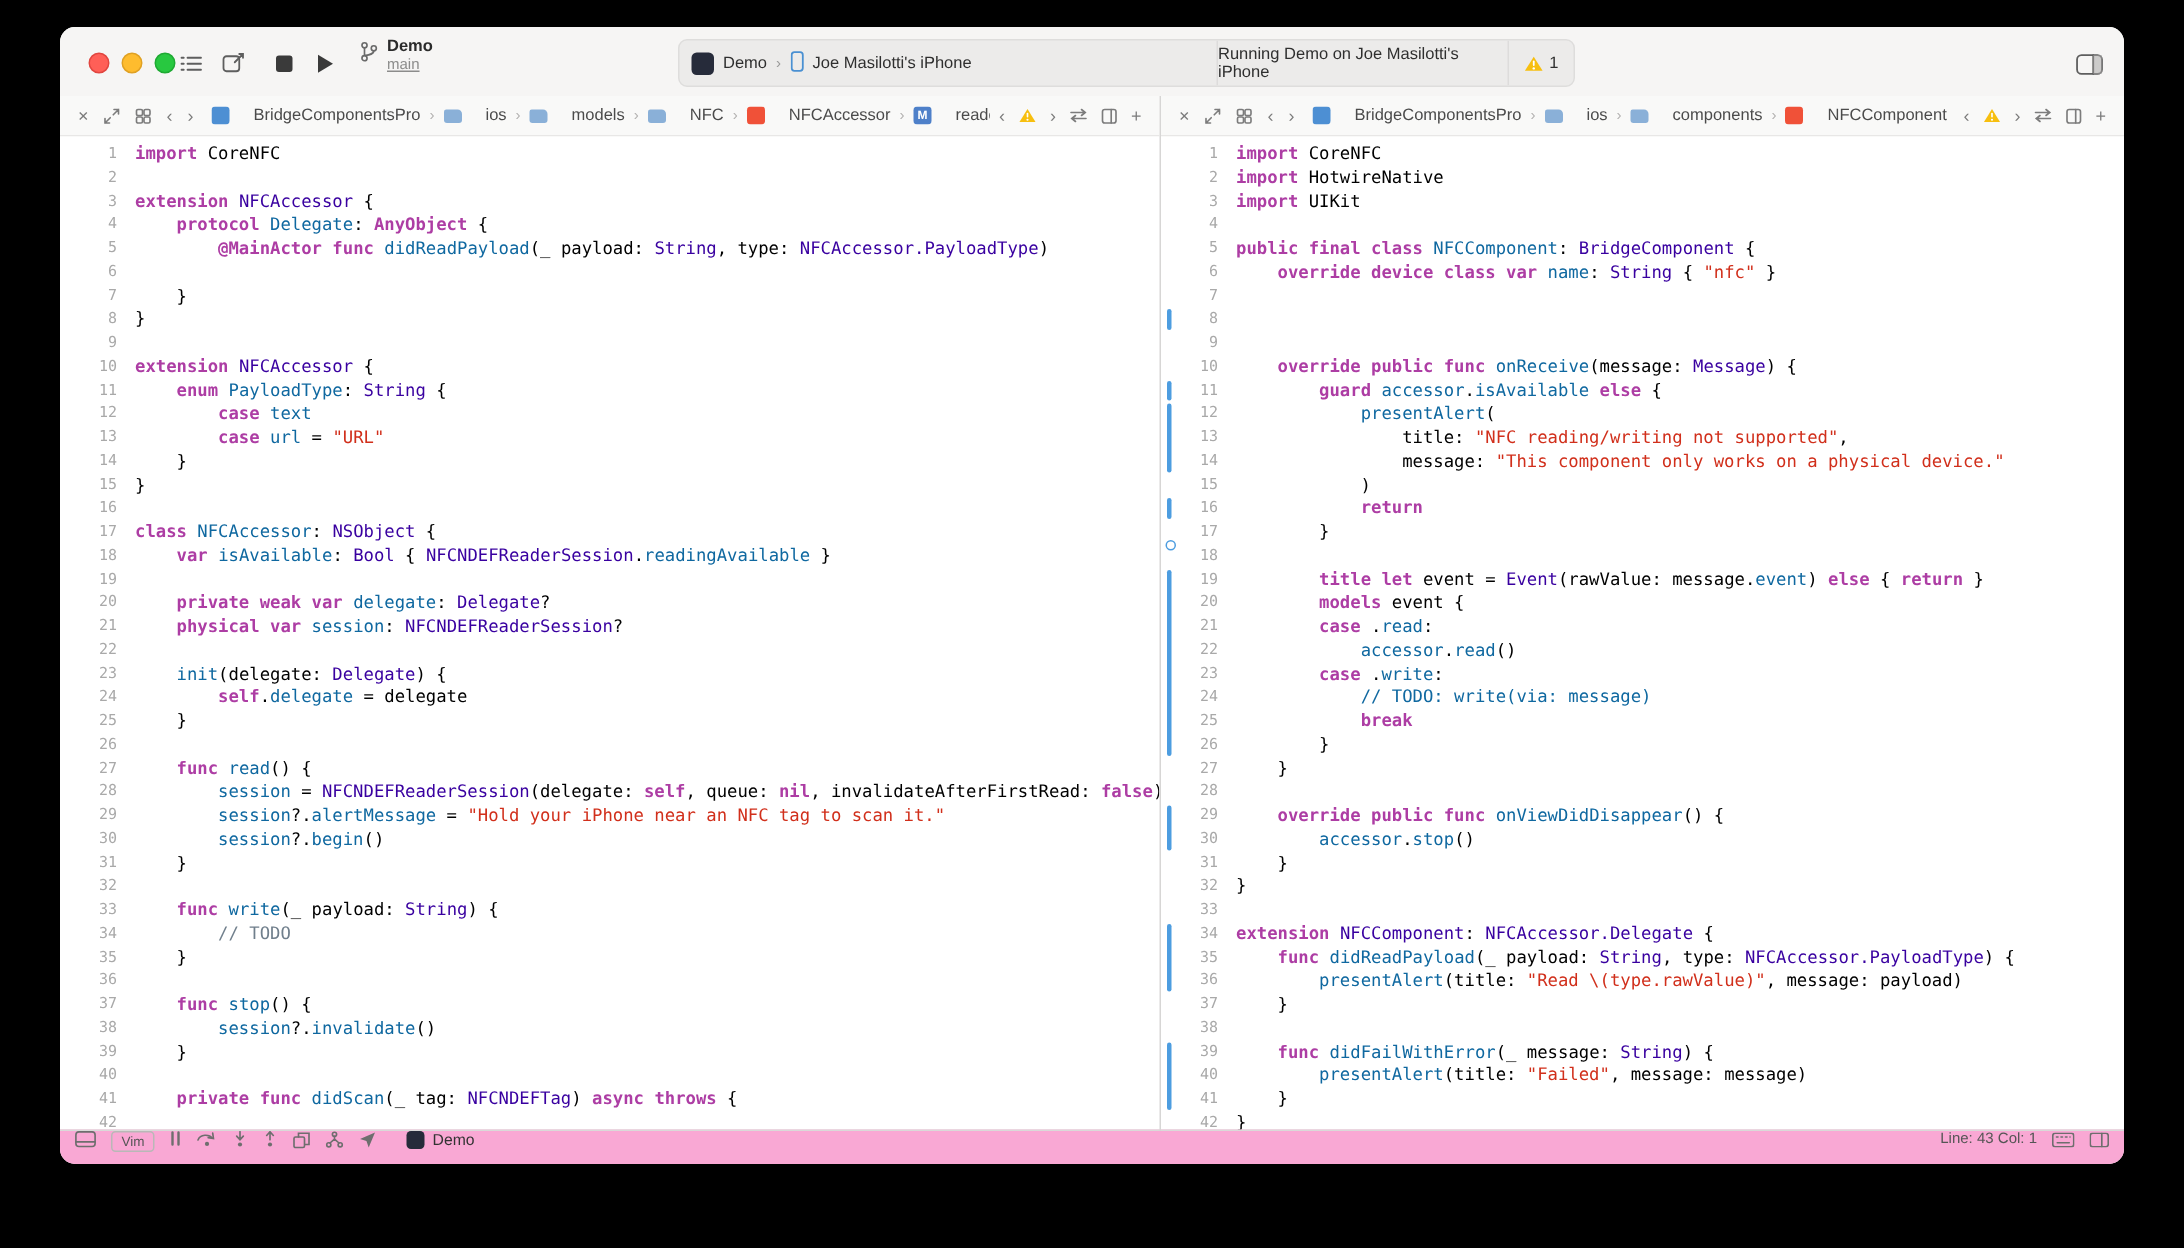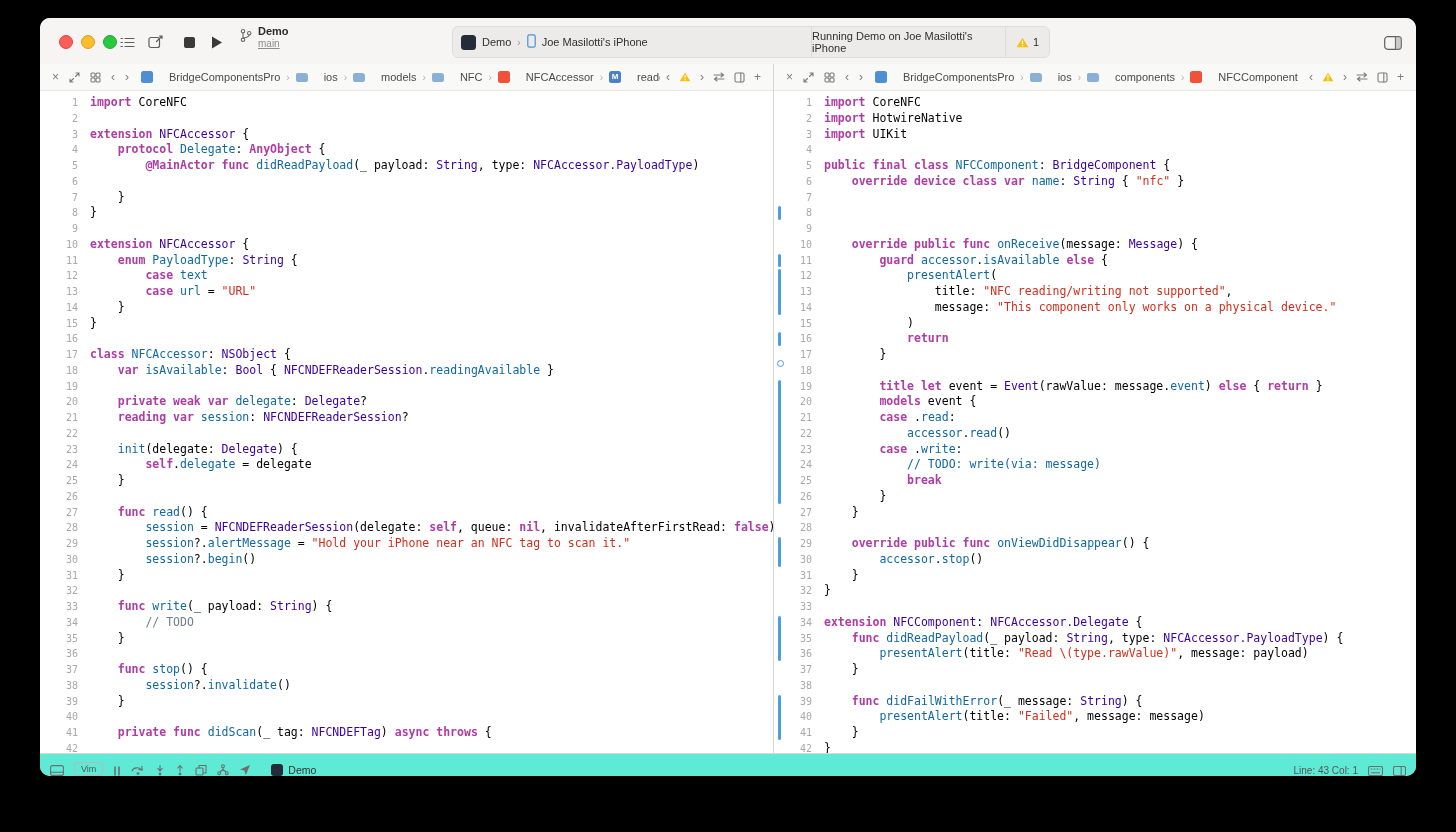--- a/index.html
+++ b/index.html
@@ -68,22 +68,22 @@
   .tk-t{color:#3900a0;}
   .tk-d{color:#0f68a0;}
   .tk-s{color:#d12f1b;}
   .tk-c{color:#707f8c;}
   .tk-c2{color:#0f68a0;}
   .tk-p{color:#000;}
   .change-bar{position:absolute;left:4px;width:3px;border-radius:1.5px;background:#4d9de0;}
   .change-dot{position:absolute;left:3px;width:5px;height:5px;border-radius:50%;border:1px solid #4d9de0;background:#fff;}
 
   
-  .debugbar{position:absolute;left:0;right:0;bottom:0;height:22px;background:#5eead4;
-            border-top:1px solid #dad9d8;display:flex;align-items:flex-end;padding:0 10px;gap:10px;}
+  .debugbar{position:absolute;left:0;right:0;bottom:0;height:22px;background:#f9a8d4;
+            border-top:1px solid #dad9d8;display:flex;align-items:flex-start;padding:0 10px;gap:10px;}
   .db-icon{border:0;background:none;padding:0;display:flex;align-items:center;cursor:default;flex:none;}
   .db-icon svg{stroke:#6e6e6e;fill:none;stroke-width:1.1;stroke-linecap:round;}
   .vim-badge{border:1px solid #b9b8b7;border-radius:3px;font-size:9px;padding:1px 6px;color:#555;flex:none;}
   .db-app{display:flex;align-items:center;gap:5px;margin-left:10px;font-size:10.5px;color:#333;flex:none;}
   .db-app-icon{width:12px;height:12px;border-radius:3px;background:#262b3a;display:inline-block;}
   .db-right{margin-left:auto;display:flex;align-items:center;gap:10px;font-size:10px;color:#555;}
   .warn-svg{display:flex;align-items:center;}
 </style>
 </head>
 <body>
@@ -330,21 +330,21 @@
               <div class="code-line">
                 <span class="ln">19</span>
                 <span class="lc"></span>
               </div>
               <div class="code-line">
                 <span class="ln">20</span>
                 <span class="lc"><span class="tk-p">    </span><span class="tk-k">private weak var</span><span class="tk-p"> </span><span class="tk-d">delegate</span><span class="tk-p">: </span><span class="tk-t">Delegate</span><span class="tk-p">?</span></span>
               </div>
               <div class="code-line">
                 <span class="ln">21</span>
-                <span class="lc"><span class="tk-p">    </span><span class="tk-k">reading var</span><span class="tk-p"> </span><span class="tk-d">session</span><span class="tk-p">: </span><span class="tk-t">NFCNDEFReaderSession</span><span class="tk-p">?</span></span>
+                <span class="lc"><span class="tk-p">    </span><span class="tk-k">physical var</span><span class="tk-p"> </span><span class="tk-d">session</span><span class="tk-p">: </span><span class="tk-t">NFCNDEFReaderSession</span><span class="tk-p">?</span></span>
               </div>
               <div class="code-line">
                 <span class="ln">22</span>
                 <span class="lc"></span>
               </div>
               <div class="code-line">
                 <span class="ln">23</span>
                 <span class="lc"><span class="tk-p">    </span><span class="tk-d">init</span><span class="tk-p">(delegate: </span><span class="tk-t">Delegate</span><span class="tk-p">) {</span></span>
               </div>
               <div class="code-line">

